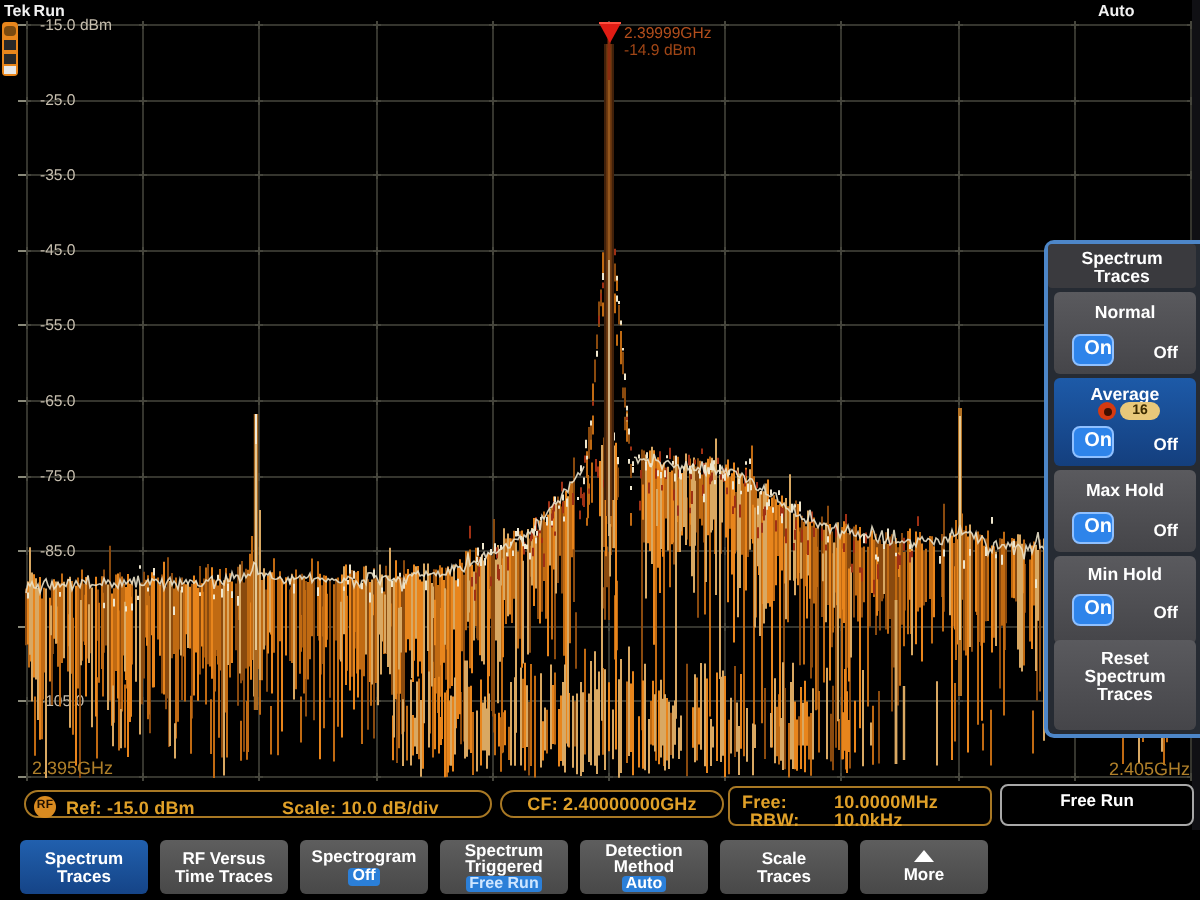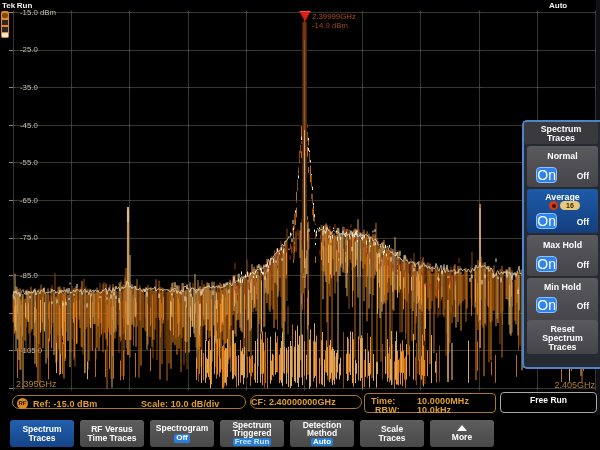--- a/index.html
+++ b/index.html
@@ -7,21 +7,21 @@
 .wt{color:#f2f2f2;font-weight:bold;font-size:8px}
 .cap{position:absolute;border:1px solid #a87824;border-radius:8px;background:#000;
  color:#e0a028;font-size:9px;font-weight:bold;white-space:nowrap;letter-spacing:0.1px}
 .btn{position:absolute;top:420px;width:64px;height:27px;border-radius:3px;
  background:linear-gradient(#5e5e5e,#484848);color:#fff;font-size:8.5px;font-weight:bold;
  text-align:center;line-height:8.8px;display:flex;flex-direction:column;justify-content:center;align-items:center}
 .pill{display:inline-block;background:#2b7fd8;border-radius:2px;padding:0 2px;line-height:8.5px;height:8.5px;font-size:8px}
 .sect{position:absolute;left:527px;width:71px;border-radius:3px;
  background:linear-gradient(#5a5a5e,#454549);color:#fff;font-size:8.8px;font-weight:bold;text-align:center}
 .onb{position:absolute;left:9px;width:21px;height:16px;background:#2e84ea;border:1px solid #8fc0ff;
- border-radius:4px;color:#fff;font-size:14px;font-weight:normal;line-height:14px;text-align:right}
+ border-radius:4px;color:#fff;font-size:10px;font-weight:bold;line-height:14px;text-align:right}
 .offt{position:absolute;right:9px;color:#fff;font-size:8.5px;font-weight:bold}
 </style></head><body>
 
 <svg width="600" height="450" viewBox="0 0 600 450" style="position:absolute;left:0;top:0">
 <path d="M13 12.5H595M13 50.5H595M13 87.5H595M13 125.5H595M13 162.5H595M13 200.5H595M13 238.5H595M13 275.5H595M13 313.5H595M13 350.5H595M13 388.5H595M13.5 12V388M71.5 12V388M129.5 12V388M188.5 12V388M246.5 12V388M304.5 12V388M362.5 12V388M420.5 12V388M479.5 12V388M537.5 12V388M595.5 12V388" stroke="#35352e" stroke-width="1" fill="none"></path>
 <path d="M13.5 10.5v4M11.5 12.5h4M13.5 48.5v4M11.5 50.5h4M13.5 85.5v4M11.5 87.5h4M13.5 123.5v4M11.5 125.5h4M13.5 160.5v4M11.5 162.5h4M13.5 198.5v4M11.5 200.5h4M13.5 236.5v4M11.5 238.5h4M13.5 273.5v4M11.5 275.5h4M13.5 311.5v4M11.5 313.5h4M13.5 348.5v4M11.5 350.5h4M13.5 386.5v4M11.5 388.5h4M71.5 10.5v4M69.5 12.5h4M71.5 48.5v4M69.5 50.5h4M71.5 85.5v4M69.5 87.5h4M71.5 123.5v4M69.5 125.5h4M71.5 160.5v4M69.5 162.5h4M71.5 198.5v4M69.5 200.5h4M71.5 236.5v4M69.5 238.5h4M71.5 273.5v4M69.5 275.5h4M71.5 311.5v4M69.5 313.5h4M71.5 348.5v4M69.5 350.5h4M71.5 386.5v4M69.5 388.5h4M129.5 10.5v4M127.5 12.5h4M129.5 48.5v4M127.5 50.5h4M129.5 85.5v4M127.5 87.5h4M129.5 123.5v4M127.5 125.5h4M129.5 160.5v4M127.5 162.5h4M129.5 198.5v4M127.5 200.5h4M129.5 236.5v4M127.5 238.5h4M129.5 273.5v4M127.5 275.5h4M129.5 311.5v4M127.5 313.5h4M129.5 348.5v4M127.5 350.5h4M129.5 386.5v4M127.5 388.5h4M188.5 10.5v4M186.5 12.5h4M188.5 48.5v4M186.5 50.5h4M188.5 85.5v4M186.5 87.5h4M188.5 123.5v4M186.5 125.5h4M188.5 160.5v4M186.5 162.5h4M188.5 198.5v4M186.5 200.5h4M188.5 236.5v4M186.5 238.5h4M188.5 273.5v4M186.5 275.5h4M188.5 311.5v4M186.5 313.5h4M188.5 348.5v4M186.5 350.5h4M188.5 386.5v4M186.5 388.5h4M246.5 10.5v4M244.5 12.5h4M246.5 48.5v4M244.5 50.5h4M246.5 85.5v4M244.5 87.5h4M246.5 123.5v4M244.5 125.5h4M246.5 160.5v4M244.5 162.5h4M246.5 198.5v4M244.5 200.5h4M246.5 236.5v4M244.5 238.5h4M246.5 273.5v4M244.5 275.5h4M246.5 311.5v4M244.5 313.5h4M246.5 348.5v4M244.5 350.5h4M246.5 386.5v4M244.5 388.5h4M304.5 10.5v4M302.5 12.5h4M304.5 48.5v4M302.5 50.5h4M304.5 85.5v4M302.5 87.5h4M304.5 123.5v4M302.5 125.5h4M304.5 160.5v4M302.5 162.5h4M304.5 198.5v4M302.5 200.5h4M304.5 236.5v4M302.5 238.5h4M304.5 273.5v4M302.5 275.5h4M304.5 311.5v4M302.5 313.5h4M304.5 348.5v4M302.5 350.5h4M304.5 386.5v4M302.5 388.5h4M362.5 10.5v4M360.5 12.5h4M362.5 48.5v4M360.5 50.5h4M362.5 85.5v4M360.5 87.5h4M362.5 123.5v4M360.5 125.5h4M362.5 160.5v4M360.5 162.5h4M362.5 198.5v4M360.5 200.5h4M362.5 236.5v4M360.5 238.5h4M362.5 273.5v4M360.5 275.5h4M362.5 311.5v4M360.5 313.5h4M362.5 348.5v4M360.5 350.5h4M362.5 386.5v4M360.5 388.5h4M420.5 10.5v4M418.5 12.5h4M420.5 48.5v4M418.5 50.5h4M420.5 85.5v4M418.5 87.5h4M420.5 123.5v4M418.5 125.5h4M420.5 160.5v4M418.5 162.5h4M420.5 198.5v4M418.5 200.5h4M420.5 236.5v4M418.5 238.5h4M420.5 273.5v4M418.5 275.5h4M420.5 311.5v4M418.5 313.5h4M420.5 348.5v4M418.5 350.5h4M420.5 386.5v4M418.5 388.5h4M479.5 10.5v4M477.5 12.5h4M479.5 48.5v4M477.5 50.5h4M479.5 85.5v4M477.5 87.5h4M479.5 123.5v4M477.5 125.5h4M479.5 160.5v4M477.5 162.5h4M479.5 198.5v4M477.5 200.5h4M479.5 236.5v4M477.5 238.5h4M479.5 273.5v4M477.5 275.5h4M479.5 311.5v4M477.5 313.5h4M479.5 348.5v4M477.5 350.5h4M479.5 386.5v4M477.5 388.5h4M537.5 10.5v4M535.5 12.5h4M537.5 48.5v4M535.5 50.5h4M537.5 85.5v4M535.5 87.5h4M537.5 123.5v4M535.5 125.5h4M537.5 160.5v4M535.5 162.5h4M537.5 198.5v4M535.5 200.5h4M537.5 236.5v4M535.5 238.5h4M537.5 273.5v4M535.5 275.5h4M537.5 311.5v4M535.5 313.5h4M537.5 348.5v4M535.5 350.5h4M537.5 386.5v4M535.5 388.5h4M595.5 10.5v4M593.5 12.5h4M595.5 48.5v4M593.5 50.5h4M595.5 85.5v4M593.5 87.5h4M595.5 123.5v4M593.5 125.5h4M595.5 160.5v4M593.5 162.5h4M595.5 198.5v4M593.5 200.5h4M595.5 236.5v4M593.5 238.5h4M595.5 273.5v4M593.5 275.5h4M595.5 311.5v4M593.5 313.5h4M595.5 348.5v4M593.5 350.5h4M595.5 386.5v4M593.5 388.5h4" stroke="#45453c" stroke-width="1" fill="none"></path>
 <path d="M9 12.5h4M9 50.5h4M9 87.5h4M9 125.5h4M9 162.5h4M9 200.5h4M9 238.5h4M9 275.5h4M9 313.5h4M9 350.5h4M9 388.5h4" stroke="#8a8a7a" stroke-width="1" fill="none"></path>
 <text x="20" y="14.8" font-family="Liberation Sans, sans-serif" font-size="7.8" fill="#c6beae">-15.0 dBm</text>
 <text x="20" y="52.4" font-family="Liberation Sans, sans-serif" font-size="7.8" fill="#c6beae">-25.0</text>
 <text x="20" y="90" font-family="Liberation Sans, sans-serif" font-size="7.8" fill="#c6beae">-35.0</text>
@@ -67,23 +67,23 @@
 <div class="abs" style="left:2px;top:13px;width:6px;height:5px;background:#7a4a10;border-radius:2px"></div>
 <div class="abs" style="left:2px;top:20px;width:6px;height:5px;background:#282828"></div>
 <div class="abs" style="left:2px;top:27px;width:6px;height:5px;background:#282828"></div>
 <div class="abs" style="left:2px;top:33px;width:6px;height:4px;background:#e8e8e8"></div>
 <div class="abs" style="left:596px;top:0;width:4px;height:415px;background:#101014"></div>
 <div class="cap" style="left:12px;top:395px;width:234px;height:14px">
     <span style="position:absolute;left:4px;top:1.5px;width:11px;height:11px;background:#d98a20;border-radius:50%;color:#201000;font-size:6px;font-weight:bold;text-align:center;line-height:11px">RF</span>
     <span style="position:absolute;left:20px;top:2.5px">Ref: -15.0 dBm</span>
     <span style="position:absolute;left:128px;top:2.5px">Scale: 10.0 dB/div</span>
   </div>
-<div class="cap" style="left:250px;top:395px;width:112px;height:14px;line-height:13px">CF: 2.40000000GHz</div>
+<div class="cap" style="left:250px;top:395px;width:112px;height:14px;text-align:center;line-height:13px">CF: 2.40000000GHz</div>
 <div class="cap" style="left:364px;top:393px;width:132px;height:20px;border-radius:4px">
-    <span style="position:absolute;left:6px;top:1.5px">Time:</span>
+    <span style="position:absolute;left:6px;top:1.5px">Free:</span>
     <span style="position:absolute;left:52px;top:1.5px">10.0000MHz</span>
     <span style="position:absolute;left:10px;top:10.5px">RBW:</span>
     <span style="position:absolute;left:52px;top:10.5px">10.0kHz</span>
   </div>
 <div class="abs" style="left:500px;top:392px;width:97px;height:21px;border:1px solid #a8a8a8;border-radius:4px;background:#000;color:#fff;font-size:8.5px;font-weight:bold;text-align:center;line-height:15px">Free Run</div>
 <div class="btn" style="left:10px;background:linear-gradient(#2160ae,#154487)">
     <span>Spectrum</span>
     <span>Traces</span>
   </div>
 <div class="btn" style="left:80px">
@@ -131,14 +131,14 @@
 <div class="sect" style="top:235px;height:41px;background:linear-gradient(#5a5a5e,#454549)">
     <div style="margin-top:5px">Max Hold</div>
     <div class="onb" style="top:21px">On</div>
     <div class="offt" style="top:25px">Off</div>
   </div>
 <div class="sect" style="top:278px;height:44px;background:linear-gradient(#5a5a5e,#454549)">
     <div style="margin-top:4px">Min Hold</div>
     <div class="onb" style="top:19px">On</div>
     <div class="offt" style="top:23px">Off</div>
   </div>
-<div class="sect" style="top:320px;height:34px;background:linear-gradient(#5a5a5e,#454549)">
+<div class="sect" style="top:320px;height:45px;background:linear-gradient(#5a5a5e,#454549)">
     <div style="margin-top:5px;line-height:9px">Reset<br>Spectrum<br>Traces</div>
   </div>
 </body></html>

